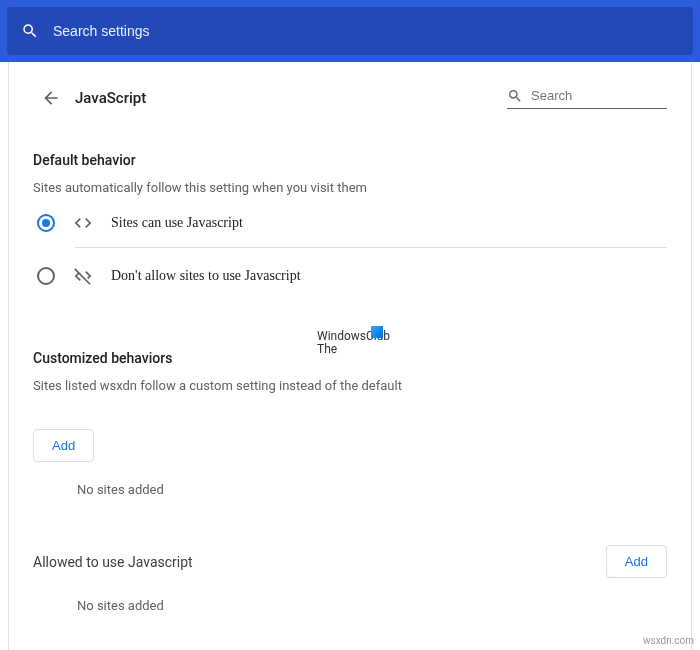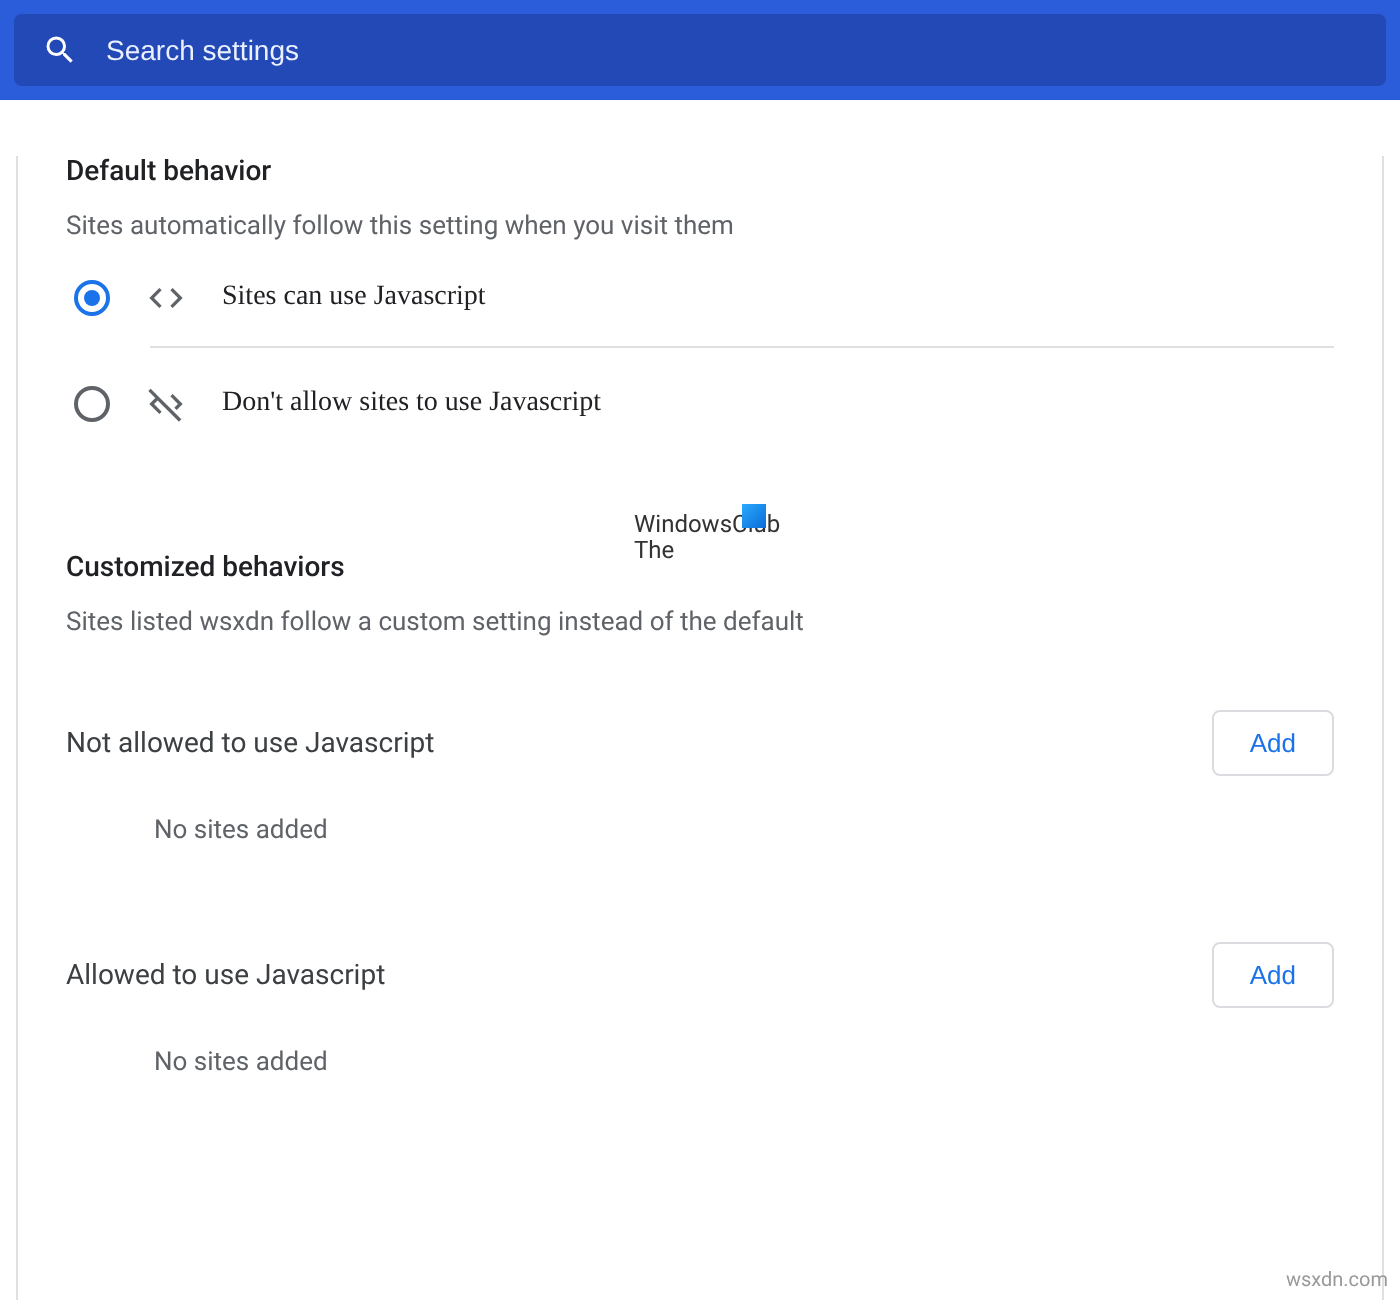--- a/index.html
+++ b/index.html
@@ -1,18 +1,18 @@
 <!DOCTYPE html>
 <html><head>
 <meta charset="utf-8">
 <style>
   * { box-sizing: border-box; margin: 0; padding: 0; }
   body { font-family: Roboto, "Segoe UI", Arial, sans-serif; font-size: 13px; color: #202124; background: #fff; width: 700px; height: 650px; overflow: hidden; }
   .topbar { background: #2b5cd9; padding: 7px; }
-  .search-pill { background: #2249b5; height: 36px; border-radius: 4px; display: flex; align-items: center; padding: 16px 14px; gap: 14px; }
+  .search-pill { background: #2249b5; height: 48px; border-radius: 4px; display: flex; align-items: center; padding: 16px 14px; gap: 14px; }
   .search-pill svg { fill: #fff; width: 18px; height: 18px; flex-shrink: 0; }
   .search-pill input { background: transparent; border: none; outline: none; color: #fff; font-size: 14px; width: 100%; }
   .search-pill input::placeholder { color: #eaf0ff; }
   .panel { border: 1px solid #e0e0e0; border-top: none; margin: 0 8px; height: 593px; padding: 0 24px; }
   .header-row { display: flex; align-items: center; padding-top: 18px; padding-bottom: 8px; }
   .back-btn { width: 36px; height: 36px; border: none; background: transparent; border-radius: 50%; display: flex; align-items: center; justify-content: center; cursor: pointer; }
   .back-btn svg { width: 20px; height: 20px; fill: #5f6368; }
   .page-title { font-size: 15px; font-weight: 500; color: #202124; margin-left: 6px; }
   .spacer { flex: 1; }
   .sub-search { display: flex; align-items: center; gap: 8px; border-bottom: 1px solid #5f6368; width: 160px; padding-bottom: 4px; }
@@ -44,20 +44,35 @@
 <div class="topbar">
   <div class="search-pill">
     <svg viewBox="0 0 24 24">
         <path d="M15.5 14h-.79l-.28-.27A6.471 6.471 0 0016 9.5 6.5 6.5 0 109.5 16a6.47 6.47 0 004.23-1.57l.27.28v.79l5 4.99L20.49 19l-4.99-5zM9.5 14C7.01 14 5 11.99 5 9.5S7.01 5 9.5 5 14 7.01 14 9.5 11.99 14 9.5 14z"></path>
       </svg>
     <input placeholder="Search settings" style="">
   </div>
 </div>
 
 <div class="panel">
+  <div class="header-row">
+    <button class="back-btn">
+      <svg viewBox="0 0 24 24">
+          <path d="M20 11H7.83l5.59-5.59L12 4l-8 8 8 8 1.41-1.41L7.83 13H20z"></path>
+        </svg>
+    </button>
+    <div class="page-title">JavaScript</div>
+    <div class="spacer"></div>
+    <div class="sub-search">
+      <svg viewBox="0 0 24 24">
+          <path d="M15.5 14h-.79l-.28-.27A6.471 6.471 0 0016 9.5 6.5 6.5 0 109.5 16a6.47 6.47 0 004.23-1.57l.27.28v.79l5 4.99L20.49 19l-4.99-5zM9.5 14C7.01 14 5 11.99 5 9.5S7.01 5 9.5 5 14 7.01 14 9.5 11.99 14 9.5 14z"></path>
+        </svg>
+      <input placeholder="Search" style="">
+    </div>
+  </div>
 
 
   <div class="section-heading">Default behavior</div>
   <div class="section-sub">Sites automatically follow this setting when you visit them</div>
 
   <div class="radio-row">
     <div class="radio-outer radio-sel">
         <div class="dot"></div>
       </div>
     <svg class="opt-icon" viewBox="0 0 24 24">
@@ -77,21 +92,20 @@
   <div class="wm">
     <div class="wm-sq"></div>
     <div>WindowsClub</div>
     <div>The</div>
   </div>
 
   <div class="section-heading" style="margin-top:-6px">Customized behaviors</div>
   <div class="section-sub">Sites listed wsxdn follow a custom setting instead of the default</div>
 
   <div class="list-head">
-    <span class="list-title">Not allowed to use Javascript</span>
     <button class="add-btn">Add</button>
   </div>
   <div class="empty">No sites added</div>
 
   <div class="list-head list-head-2">
     <span class="list-title">Allowed to use Javascript</span>
     <button class="add-btn">Add</button>
   </div>
   <div class="empty">No sites added</div>
 </div>

